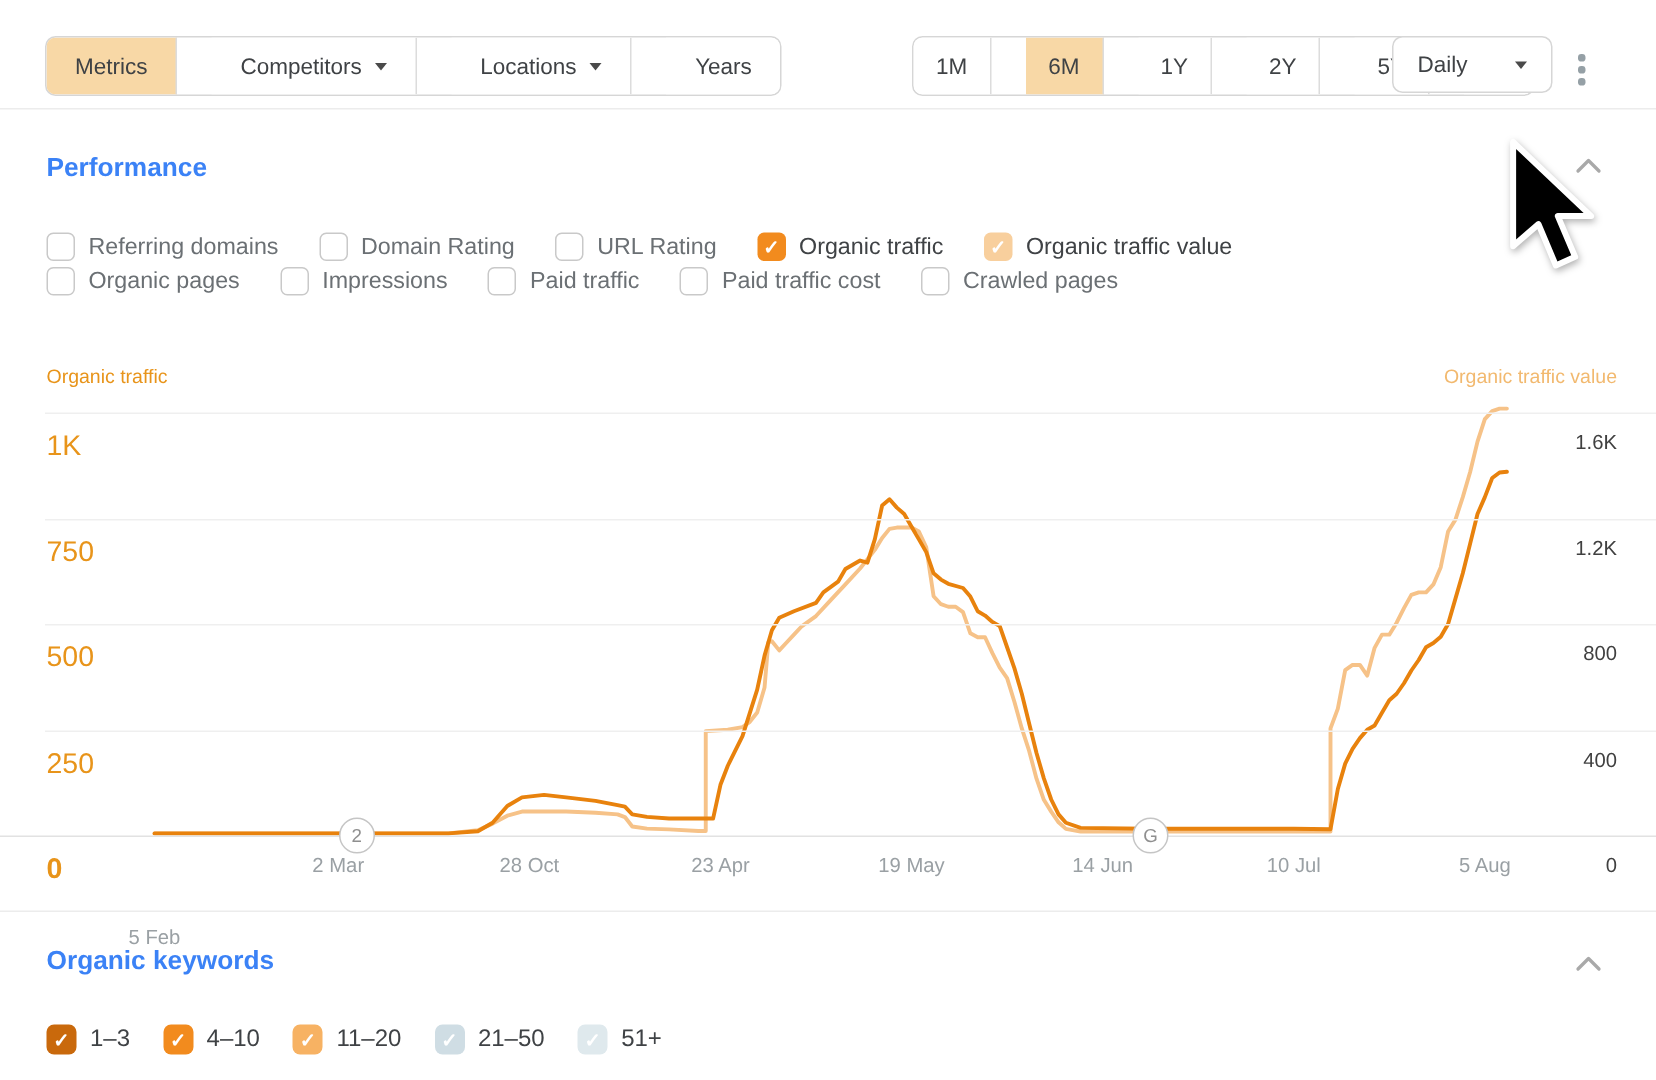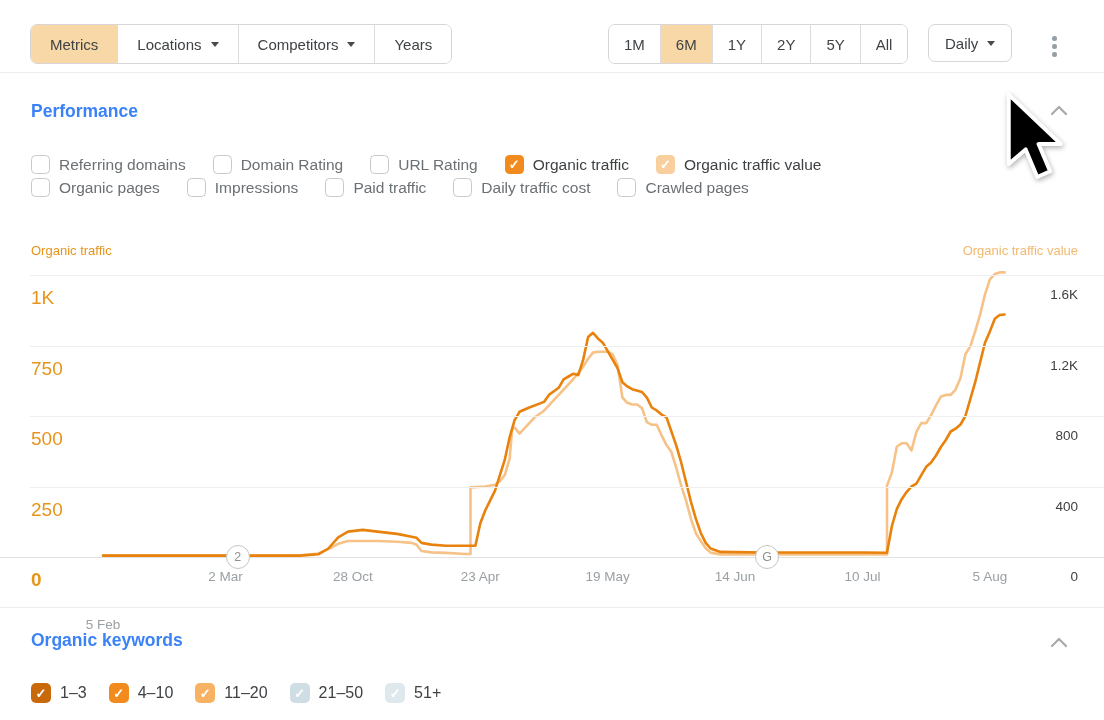--- a/index.html
+++ b/index.html
@@ -1,20 +1,20 @@
 <!DOCTYPE html>
 <html><head>
 <meta charset="utf-8">
 <style>
   html,body{margin:0;padding:0;}
   body{
     width:1104px;height:720px;background:#fff;position:relative;overflow:hidden;
     font-family:"Liberation Sans",sans-serif;color:#3f4245;
   }
-  .abs{position:absolute;}
+  .abs{position:absolute;gap:23px;}
   
   .btn-group{display:inline-flex;border:1px solid #d6d6d6;border-radius:7px;overflow:hidden;background:#fff;box-sizing:border-box;}
   .seg{display:flex;align-items:center;justify-content:center;height:38px;padding:0 19px;
        font-size:15px;color:#3f4245;cursor:pointer;border-right:1px solid #dcdcdc;background:#fff;white-space:nowrap;}
   .seg:last-child{border-right:none;}
   .seg.selected{background:#f8d8a6;}
   .rng .seg{padding:0 15px;}
   .caret{width:0;height:0;border-left:4.5px solid transparent;border-right:4.5px solid transparent;
          border-top:5.5px solid #4a4a4a;margin-left:9px;}
   .btn{display:inline-flex;align-items:center;height:38px;border:1px solid #d6d6d6;border-radius:7px;
@@ -51,25 +51,25 @@
       filter:drop-shadow(1px 2px 2.5px rgba(0,0,0,0.30));}
 </style>
 </head>
 <body>
 
 <div class="abs btn-group" style="left:30px;top:24px;">
   <div class="seg selected">
     <span>Metrics</span>
   </div>
   <div class="seg">
+    <span>Competitors</span>
+    <span class="caret"></span>
+  </div>
+  <div class="seg">
     <span>Locations</span>
-    <span class="caret"></span>
-  </div>
-  <div class="seg">
-    <span>Competitors</span>
     <span class="caret"></span>
   </div>
   <div class="seg">
     <span>Years</span>
   </div>
 </div>
 
 <div class="abs btn-group rng" style="left:608px;top:24px;">
   <div class="seg">
       <span>1M</span>
@@ -143,21 +143,21 @@
   <label class="cb-item">
     <span class="cb"></span>
     <span class="cb-label">Impressions</span>
   </label>
   <label class="cb-item">
     <span class="cb"></span>
     <span class="cb-label">Paid traffic</span>
   </label>
   <label class="cb-item">
     <span class="cb"></span>
-    <span class="cb-label">Daily traffic cost</span>
+    <span class="cb-label">Paid traffic cost</span>
   </label>
   <label class="cb-item">
     <span class="cb"></span>
     <span class="cb-label">Crawled pages</span>
   </label>
 </div>
 
 <div id="chart-layer">
   <div class="series-label-l">Organic traffic</div>
   <div class="series-label-r">Organic traffic value</div>

